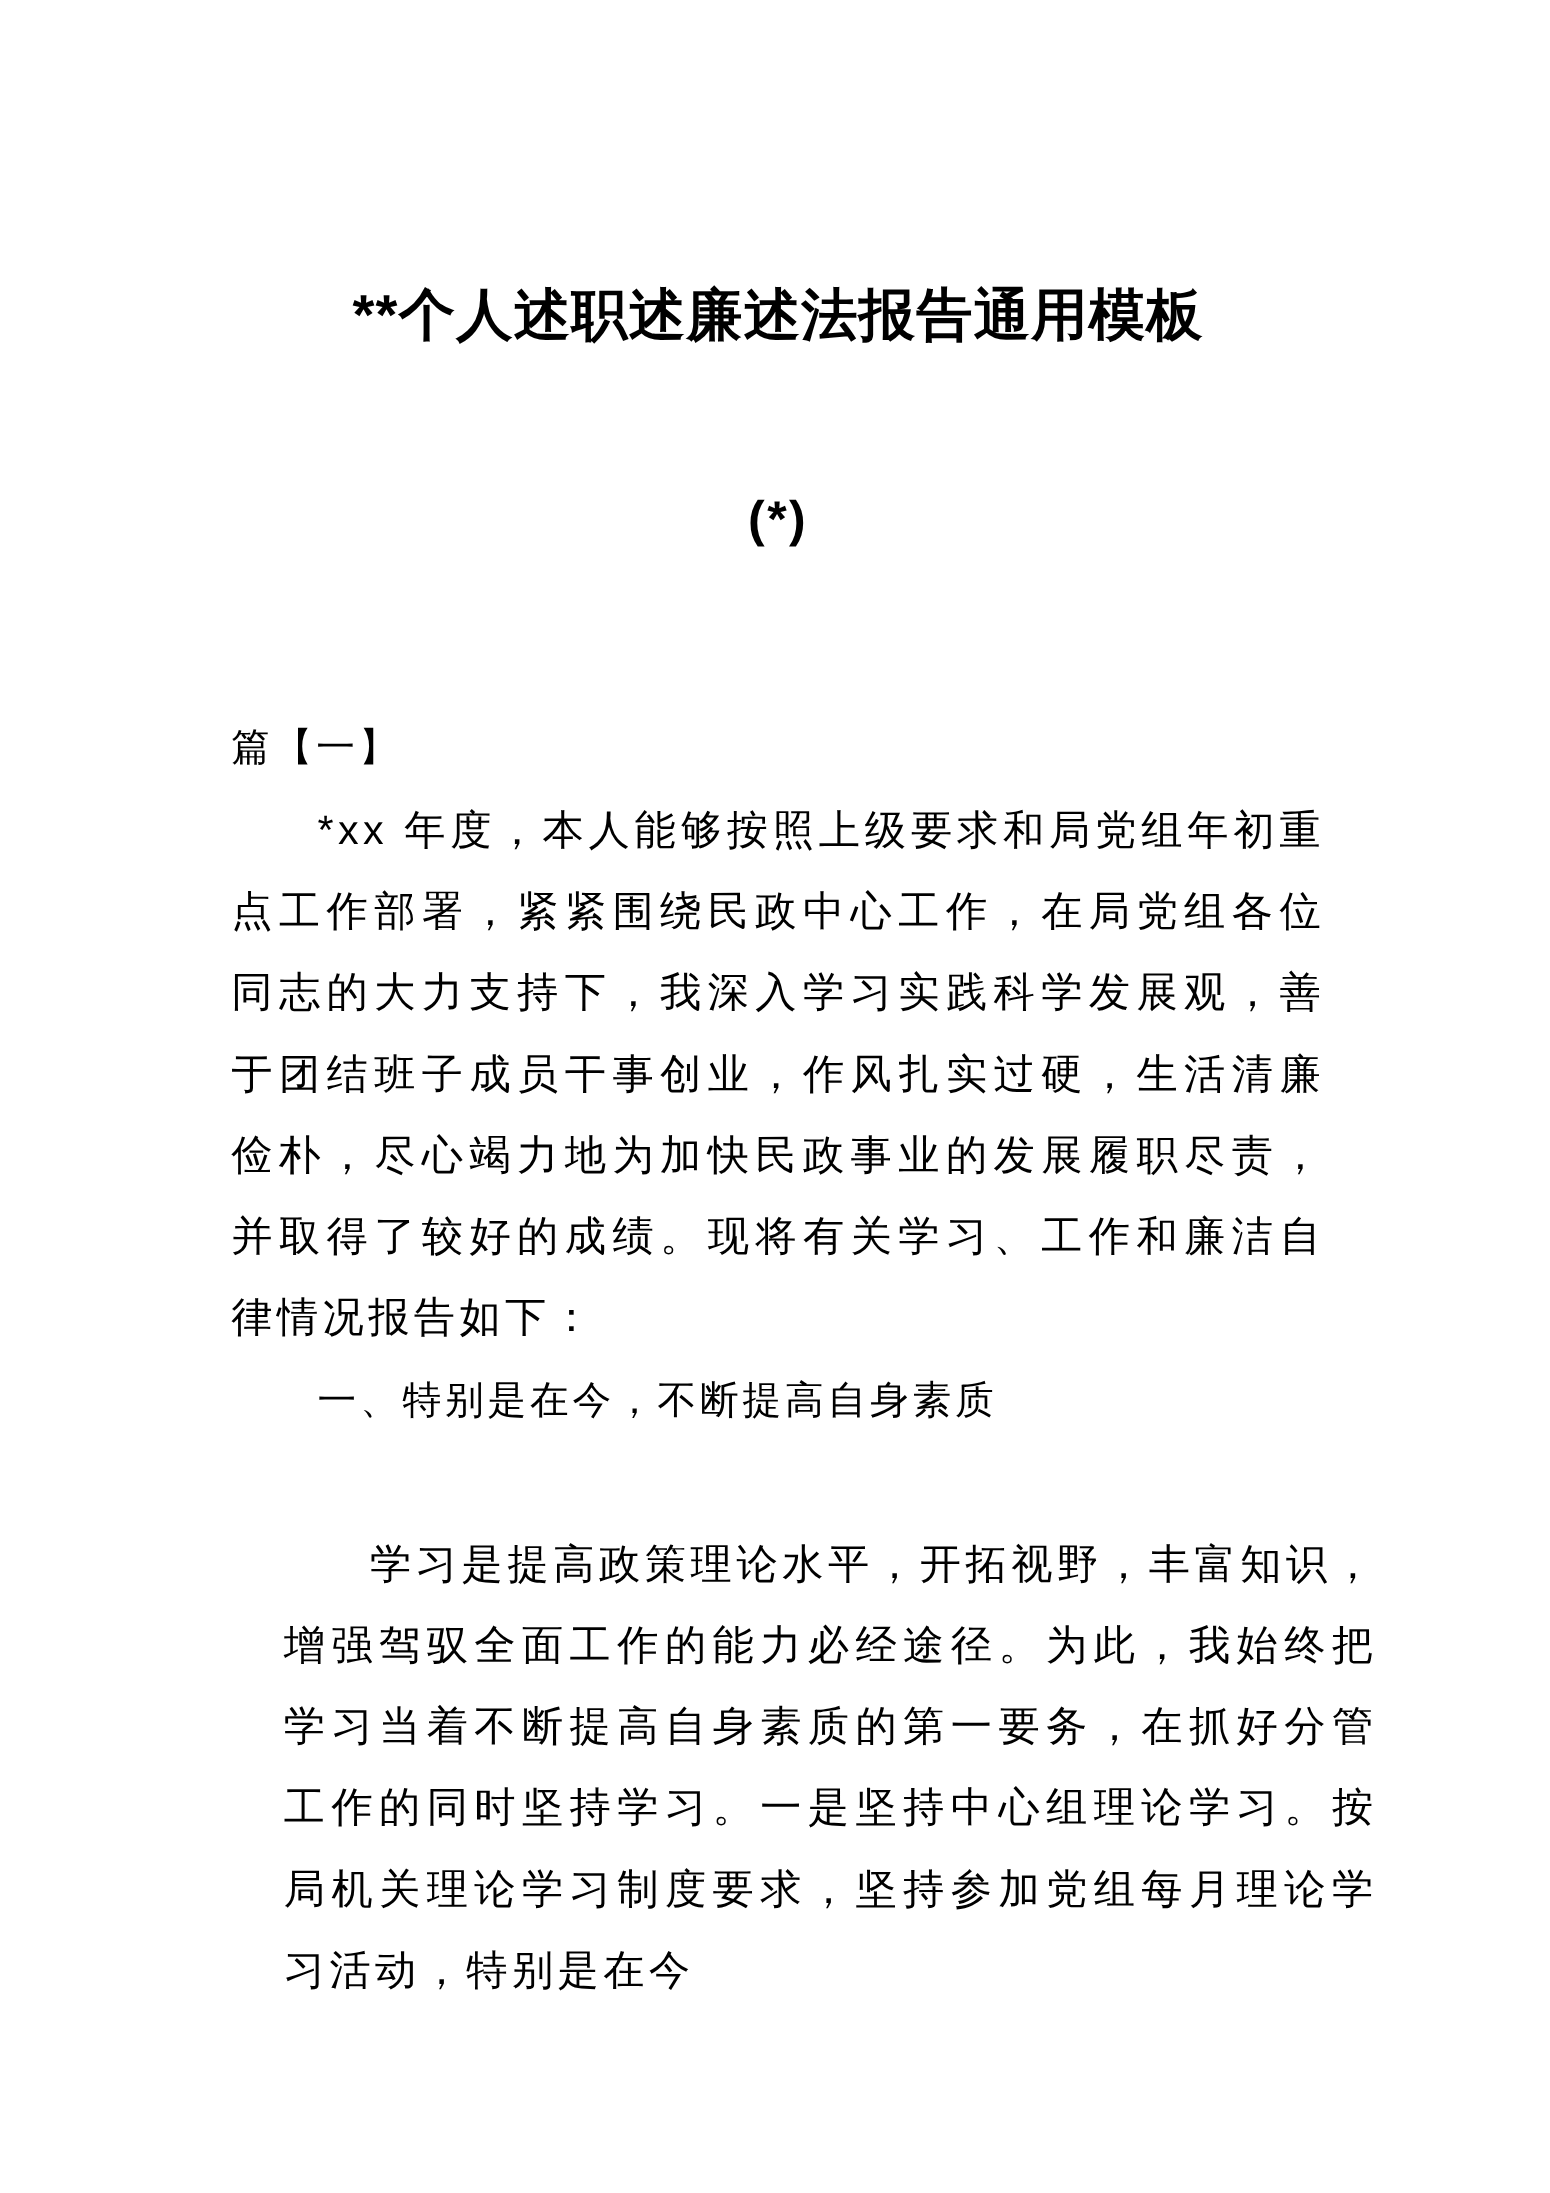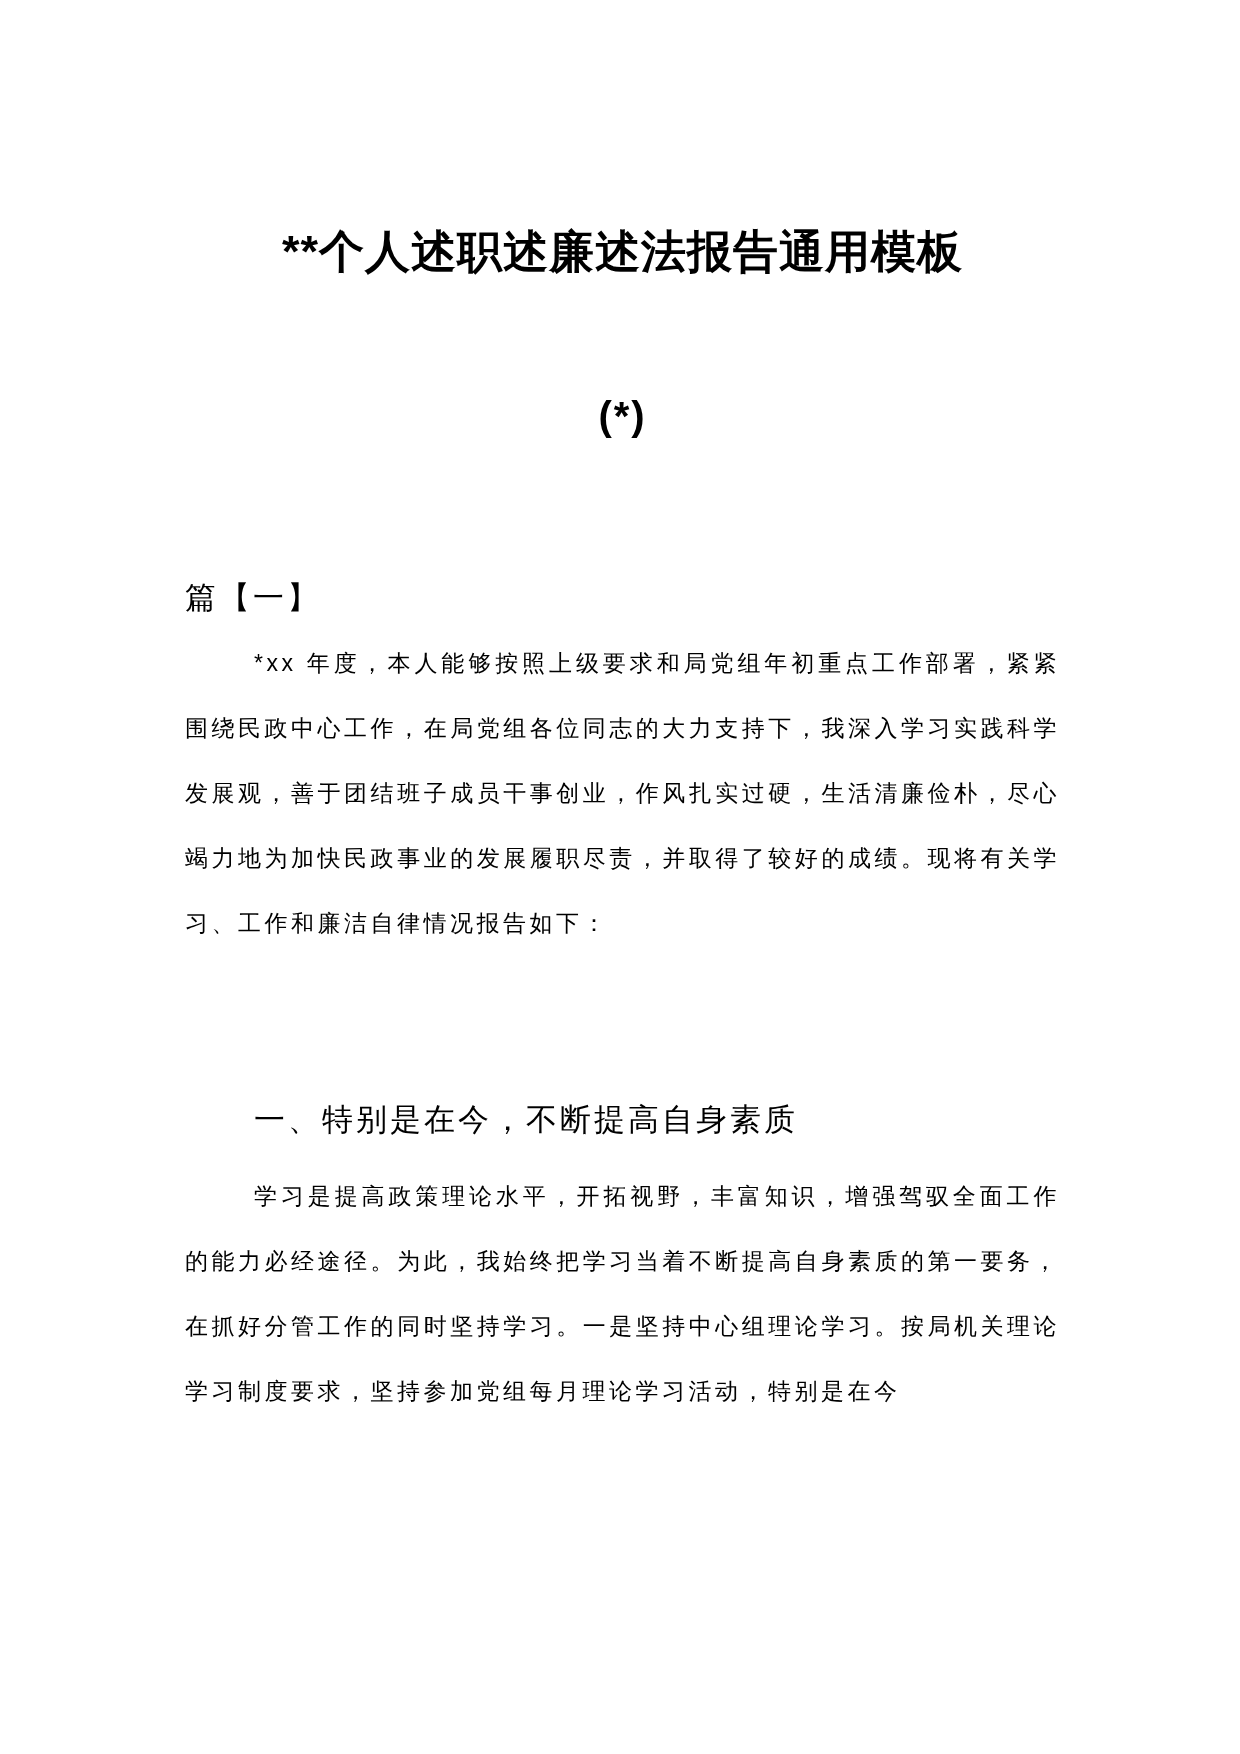--- a/index.html
+++ b/index.html
@@ -53,40 +53,40 @@
     left: 0;
     width: 100%;
     font-size: 31px;
     line-height: 65px;
     letter-spacing: 3px;
   }
   .body-para {
     position: absolute;
     left: 0;
     width: 100%;
-    font-size: 23px;
+    font-size: 33px;
     line-height: 65px;
     letter-spacing: 3.5px;
     text-align: justify;
     text-justify: inter-character;
     text-indent: 69px;
   }
   .para-intro { top: 631px; }
   .section-heading {
     position: absolute;
     top: 1087px;
     left: 0;
     width: 100%;
     font-size: 31px;
     line-height: 65px;
     letter-spacing: 3px;
     text-indent: 69px;
     white-space: nowrap;
   }
-  .para-study { top: 1164px; }
+  .para-study { top: 1218px; margin-left: 42px; }
 </style>
 </head>
 <body>
 
 <div class="page">
   <div class="content">
 
     <div class="doc-title">**个人述职述廉述法报告通用模板</div>
 
     <div class="star-line">(*)</div>

